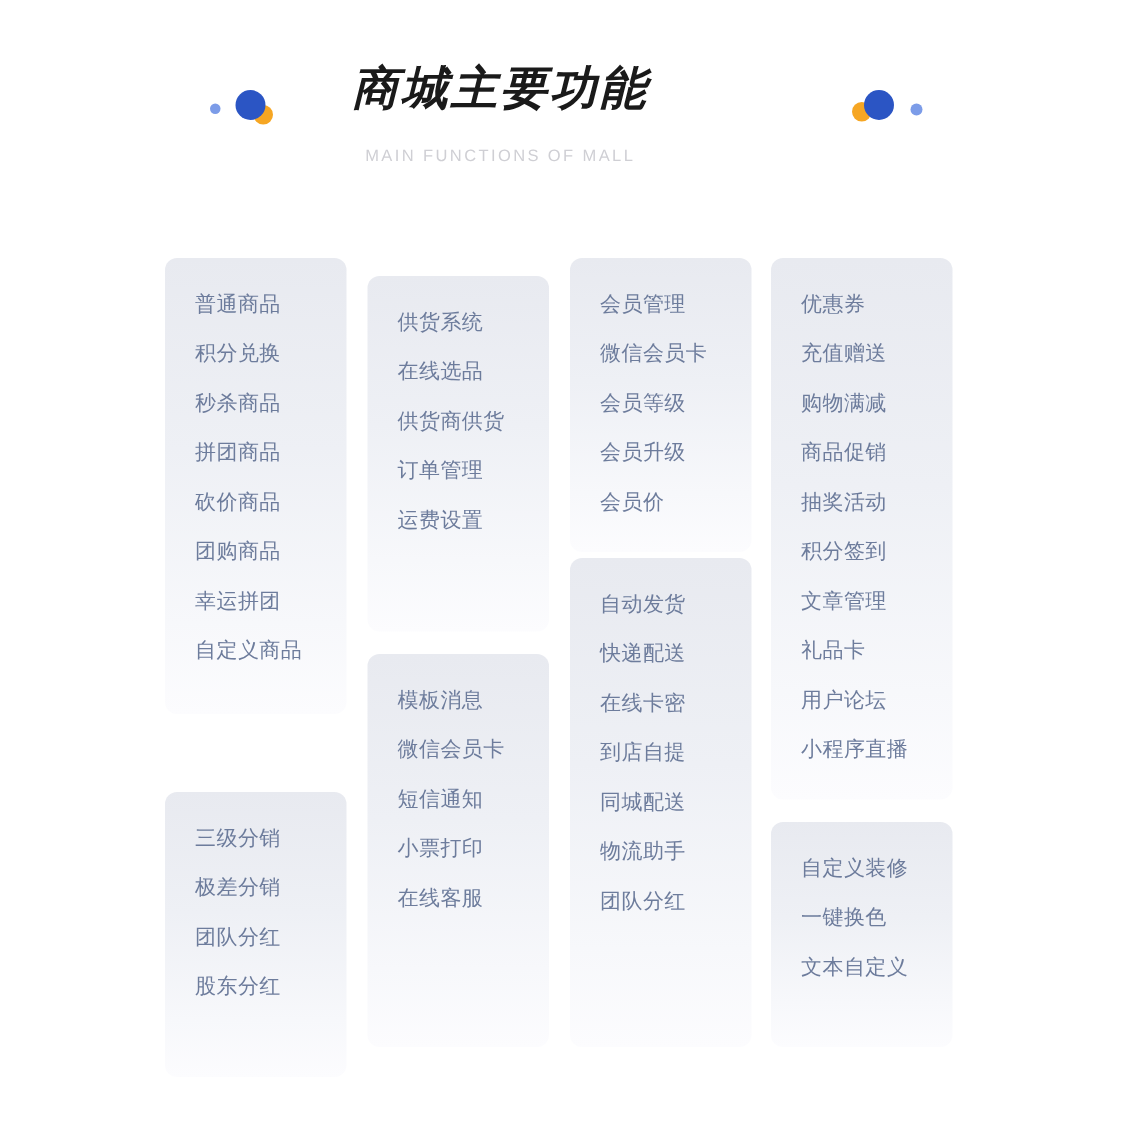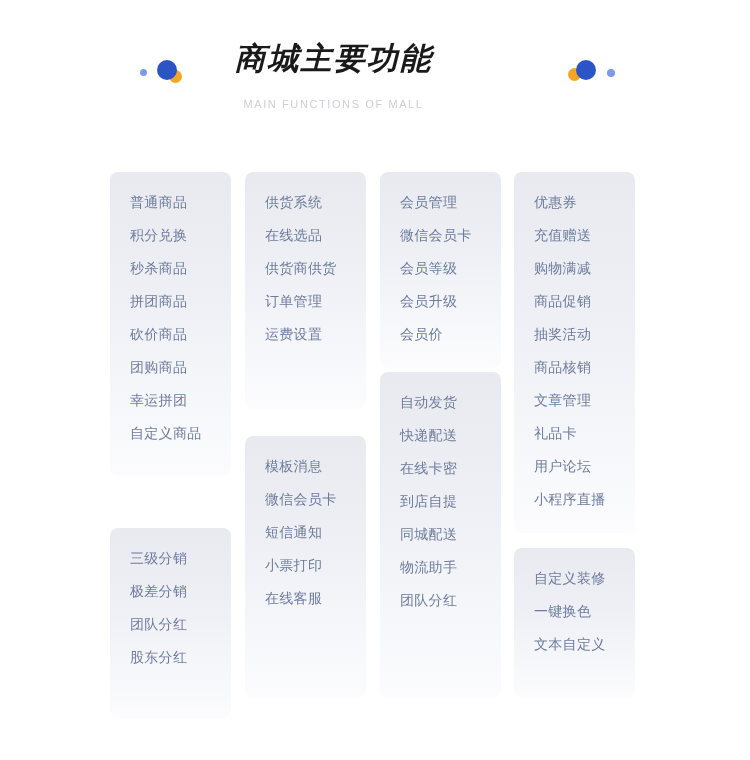--- a/index.html
+++ b/index.html
@@ -137,21 +137,21 @@
         <div class="card-item">自定义商品</div>
       </div>
       <div class="card" style="top: 368px; min-height: 190px;">
         <div class="card-item">三级分销</div>
         <div class="card-item">极差分销</div>
         <div class="card-item">团队分红</div>
         <div class="card-item">股东分红</div>
       </div>
     </div>
     <div class="column col-2">
-      <div class="card" style="top: 12px; min-height: 237px;">
+      <div class="card" style="top: 24px; min-height: 237px;">
         <div class="card-item">供货系统</div>
         <div class="card-item">在线选品</div>
         <div class="card-item">供货商供货</div>
         <div class="card-item">订单管理</div>
         <div class="card-item">运费设置</div>
       </div>
       <div class="card" style="top: 276px; min-height: 262px;">
         <div class="card-item">模板消息</div>
         <div class="card-item">微信会员卡</div>
         <div class="card-item">短信通知</div>
@@ -177,21 +177,21 @@
         <div class="card-item">团队分红</div>
       </div>
     </div>
     <div class="column col-4">
       <div class="card" style="top: 12px; min-height: 361px;">
         <div class="card-item">优惠券</div>
         <div class="card-item">充值赠送</div>
         <div class="card-item">购物满减</div>
         <div class="card-item">商品促销</div>
         <div class="card-item">抽奖活动</div>
-        <div class="card-item">商品核销</div>
+        <div class="card-item">积分签到</div>
         <div class="card-item">文章管理</div>
         <div class="card-item">礼品卡</div>
         <div class="card-item">用户论坛</div>
         <div class="card-item">小程序直播</div>
       </div>
       <div class="card" style="top: 388px; min-height: 150px;">
         <div class="card-item">自定义装修</div>
         <div class="card-item">一键换色</div>
         <div class="card-item">文本自定义</div>
       </div>

